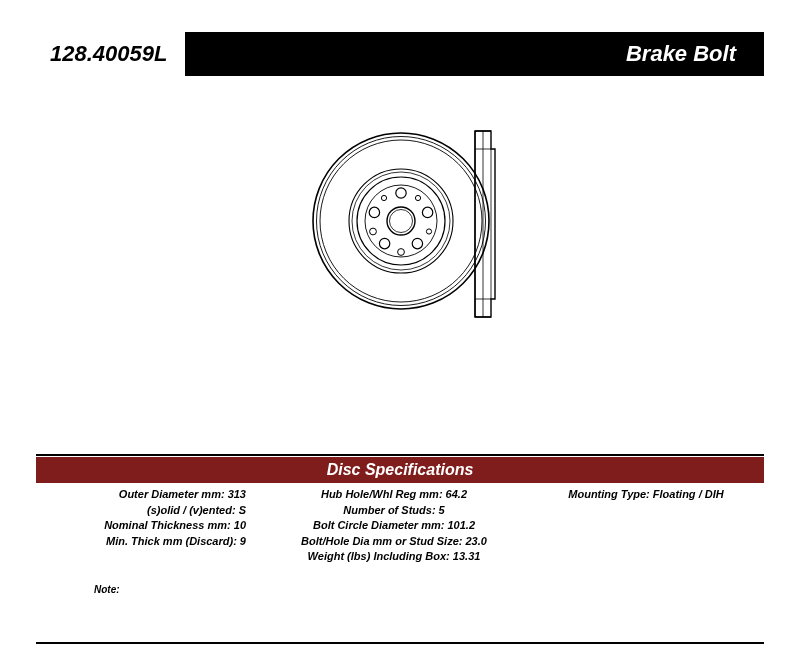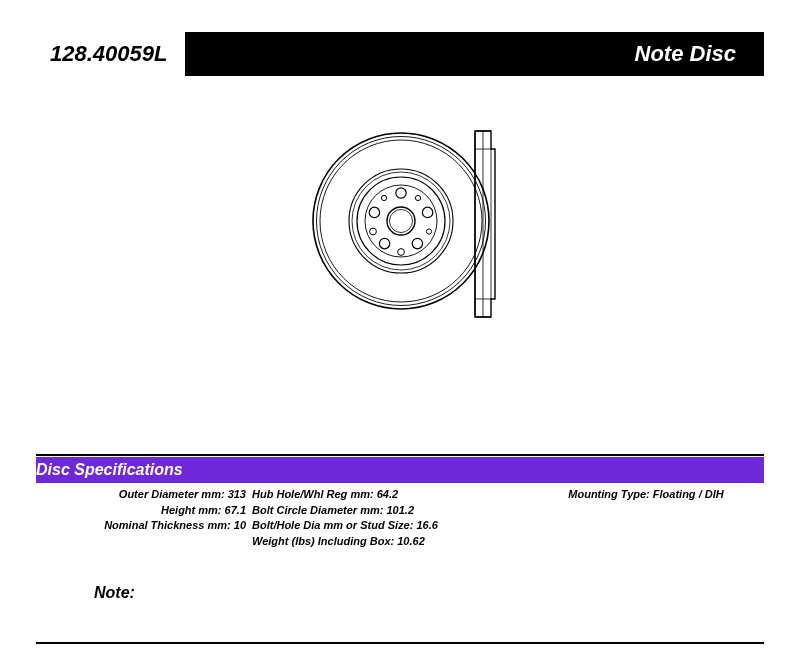--- a/index.html
+++ b/index.html
@@ -77,25 +77,25 @@
     top: 25px;
   }
 
   
   .spec-bar {
     position: absolute;
     left: 36px;
     top: 443px;
     width: 728px;
     height: 26px;
-    background: #6d28d9;
+    background: #7f1d1d;
     color: #ffffff;
     font-size: 16px;
     font-weight: bold;
-    text-align: left;
+    text-align: center;
     line-height: 26px;
   }
   .spec-rule-top {
     position: absolute;
     left: 36px;
     top: 440px;
     width: 728px;
     height: 2px;
     background: #000000;
   }
@@ -114,38 +114,38 @@
     line-height: 15.6px;
   }
   .col-left {
     width: 216px;
     text-align: right;
     padding-right: 6px;
     box-sizing: border-box;
   }
   .col-mid {
     width: 290px;
-    text-align: left;
+    text-align: center;
     padding-right: 6px;
     box-sizing: border-box;
   }
   .col-right {
     width: 222px;
     text-align: center;
     padding-right: 14px;
     box-sizing: border-box;
   }
   .spec-line { white-space: nowrap; }
 
   .note {
     position: absolute;
     left: 36px;
     top: 570px;
     width: 300px;
-    font-size: 16px;
+    font-size: 10px;
     font-weight: bold;
     padding-left: 58px;
     box-sizing: border-box;
   }
 
   
   .bottom-rule {
     position: absolute;
     left: 36px;
     top: 628px;
@@ -155,21 +155,21 @@
   }
   
 </style>
 </head>
 <body>
 
 <div class="sheet">
 
   <div class="header-bar">
     <span class="part-number">128.40059L</span>
-    <span class="header-title">Note Disc</span>
+    <span class="header-title">Brake Bolt</span>
   </div>
 
   <div class="drawing">
 
     <div class="rotor-face">
       <svg width="200" height="200" viewBox="0 0 200 200">
         <g fill="none" stroke="#000000">
 
           <circle cx="100" cy="100" r="88" stroke-width="1.6"></circle>
           <circle cx="100" cy="100" r="84.5" stroke-width="0.9"></circle>
@@ -220,28 +220,30 @@
       </svg>
     </div>
   </div>
 
   <div class="spec-rule-top"></div>
   <div class="spec-bar">Disc Specifications</div>
 
   <div class="spec-columns">
     <div class="col col-left">
       <div class="spec-line">Outer Diameter mm: 313</div>
-      <div class="spec-line">Height mm: 67.1</div>
+      <div class="spec-line">(s)olid / (v)ented: S</div>
       <div class="spec-line">Nominal Thickness mm: 10</div>
+      <div class="spec-line">Min. Thick mm (Discard): 9</div>
     </div>
     <div class="col col-mid">
       <div class="spec-line">Hub Hole/Whl Reg mm: 64.2</div>
+      <div class="spec-line">Number of Studs: 5</div>
       <div class="spec-line">Bolt Circle Diameter mm: 101.2</div>
-      <div class="spec-line">Bolt/Hole Dia mm or Stud Size: 16.6</div>
-      <div class="spec-line">Weight (lbs) Including Box: 10.62</div>
+      <div class="spec-line">Bolt/Hole Dia mm or Stud Size: 23.0</div>
+      <div class="spec-line">Weight (lbs) Including Box: 13.31</div>
     </div>
     <div class="col col-right">
       <div class="spec-line">Mounting Type: Floating / DIH</div>
     </div>
   </div>
 
   <div class="note">Note:</div>
 
   <div class="bottom-rule"></div>
 </div>

